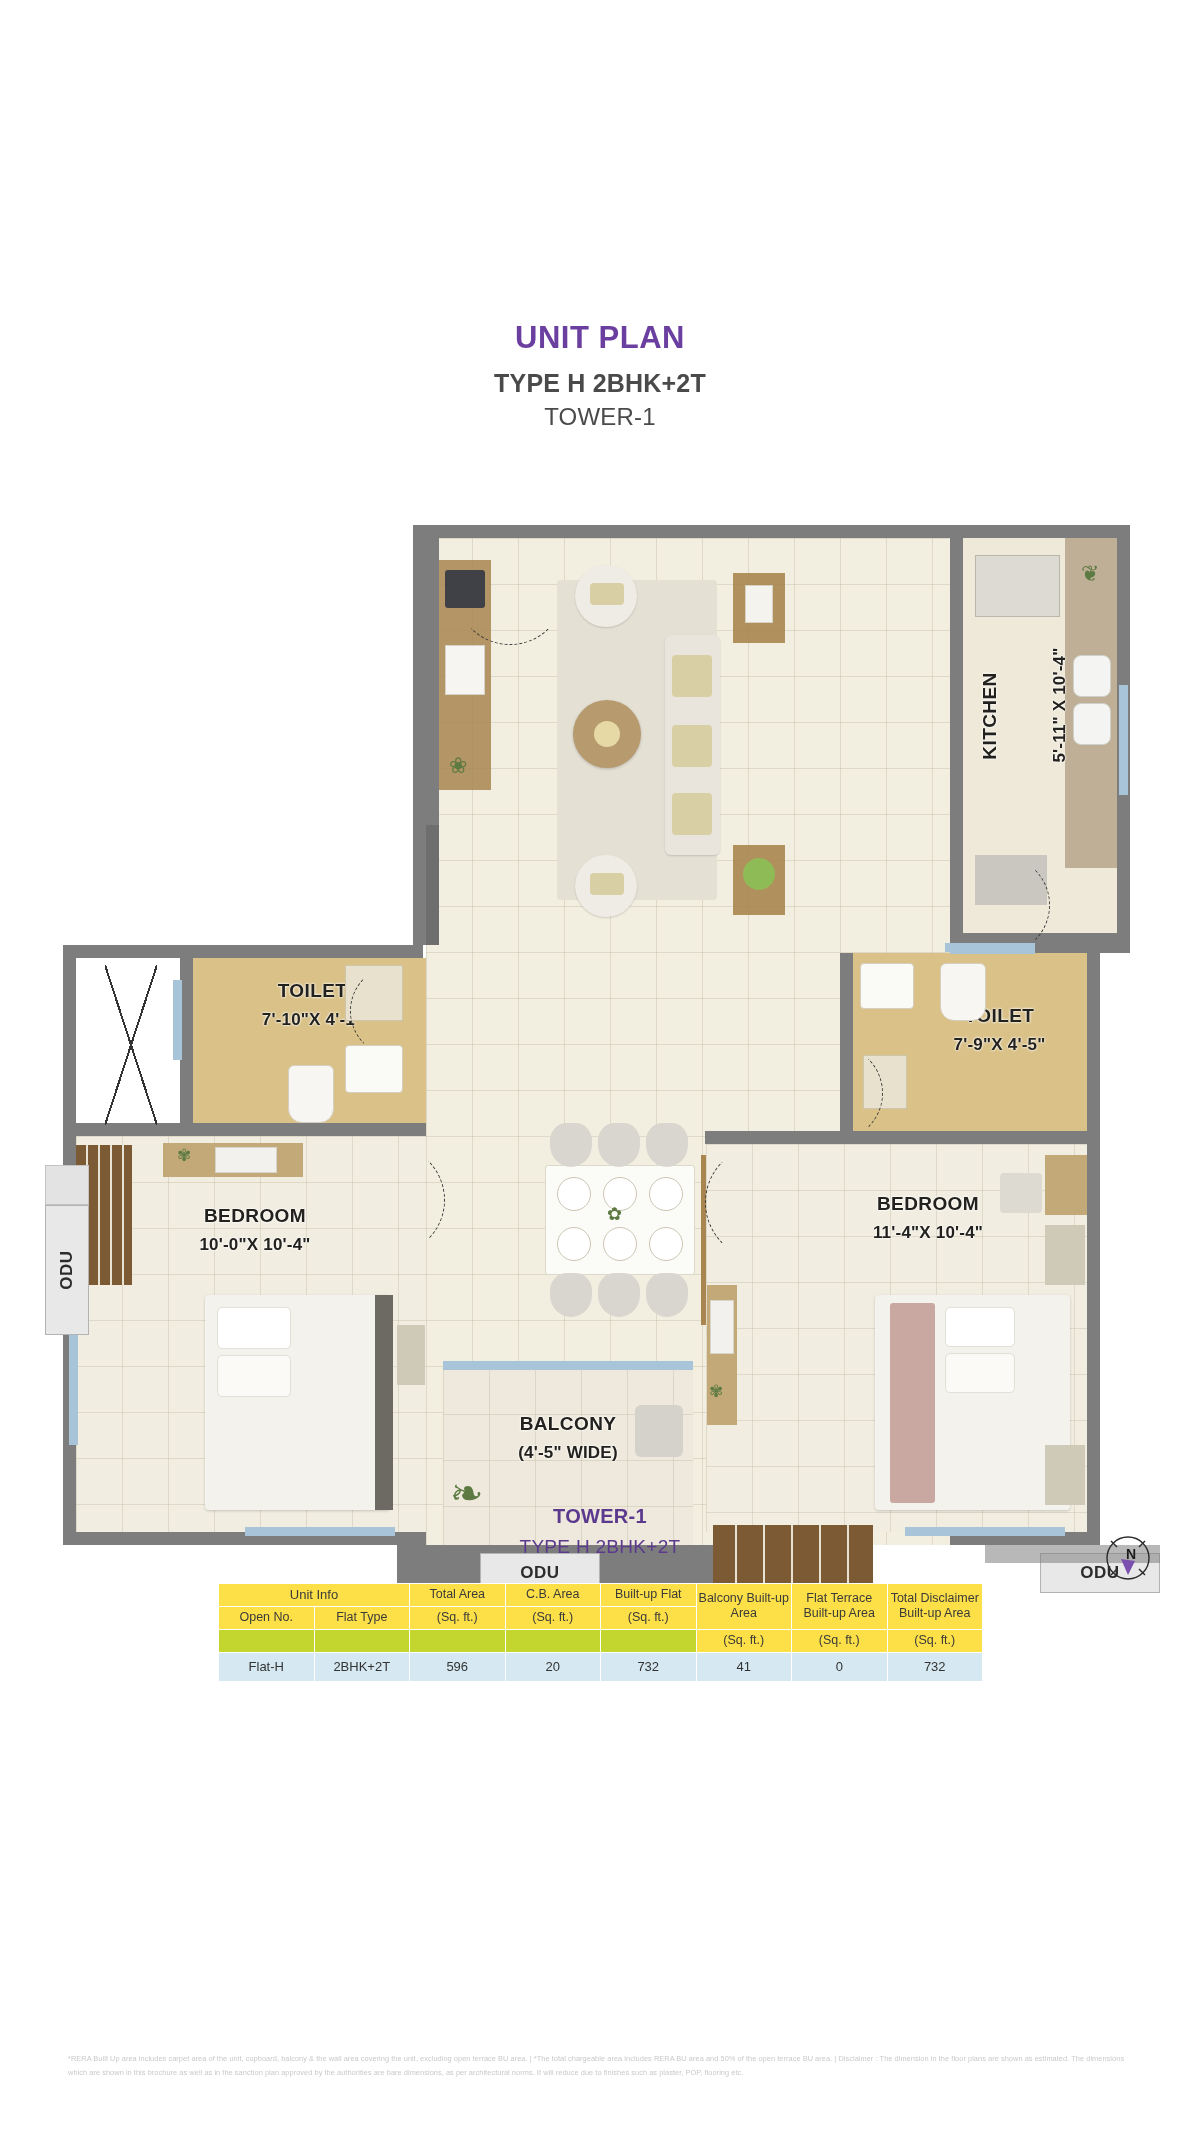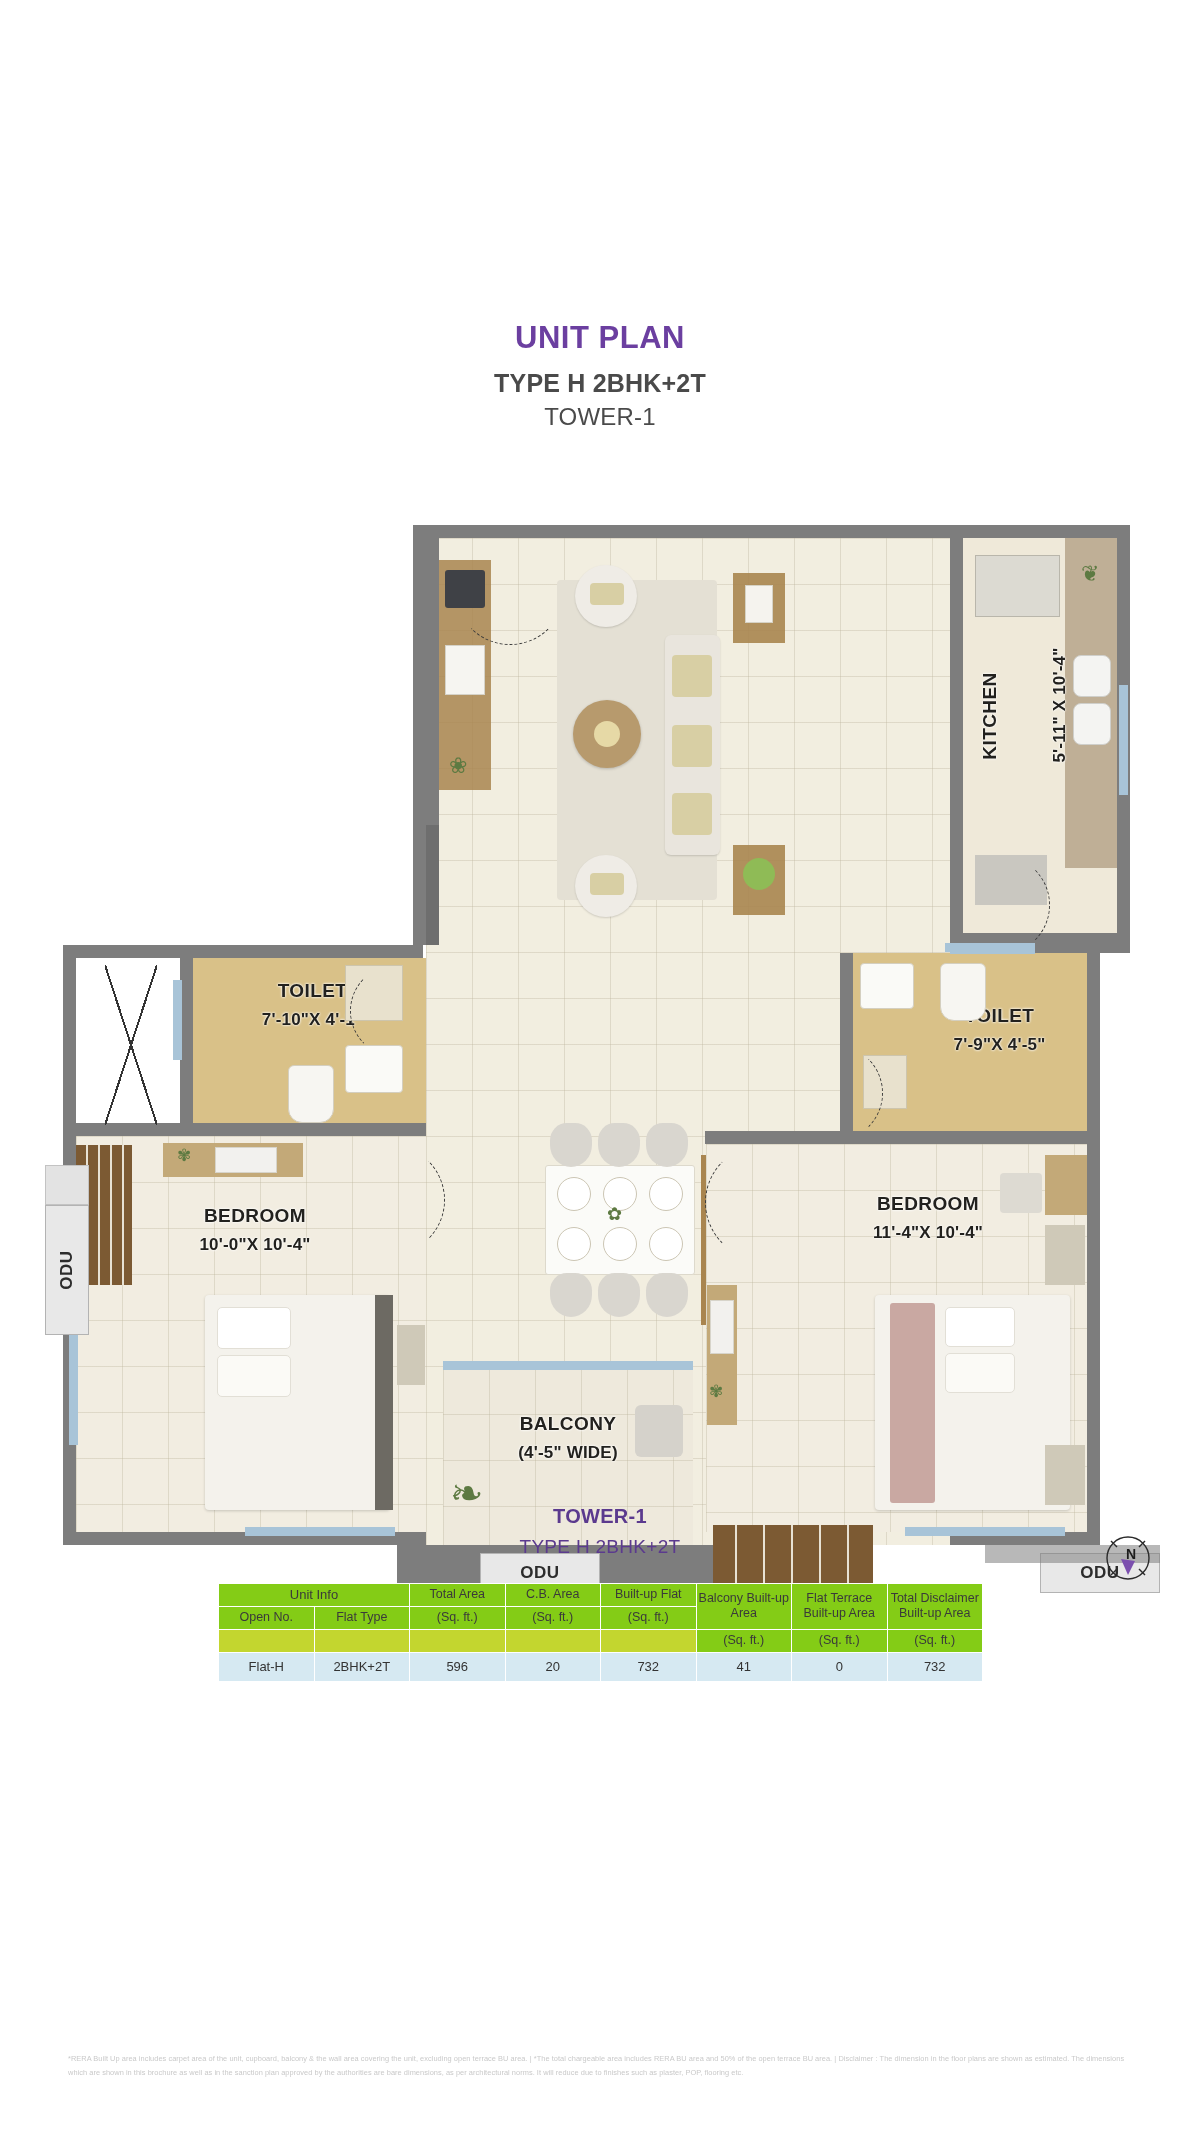--- a/index.html
+++ b/index.html
@@ -106,21 +106,21 @@
   .tbl-head { position:absolute; top:1505px; left:0; width:1200px; text-align:center; }
   .tbl-t1 { font-size:20px; font-weight:700; color:#5b3a8e; letter-spacing:.3px; }
   .tbl-t2 { font-size:19px; font-weight:400; color:#5b3a8e; margin-top:8px; letter-spacing:.3px; }
 
   table.area {
     position:absolute; left:218px; top:1583px; width:765px;
     border-collapse: collapse; table-layout: fixed;
   }
   table.area td {
     border:1px solid #ffffff;
-    background:#84cc16;
+    background:#fde047;
     color:#3a3a3a;
     font-size:12.5px;
     text-align:center;
     vertical-align:middle;
     padding:3px 2px;
     line-height:1.25;
   }
   table.area td.unit-info { font-size:13px; }
   table.area tr.datarow td {
     background:#d6e9f2;

